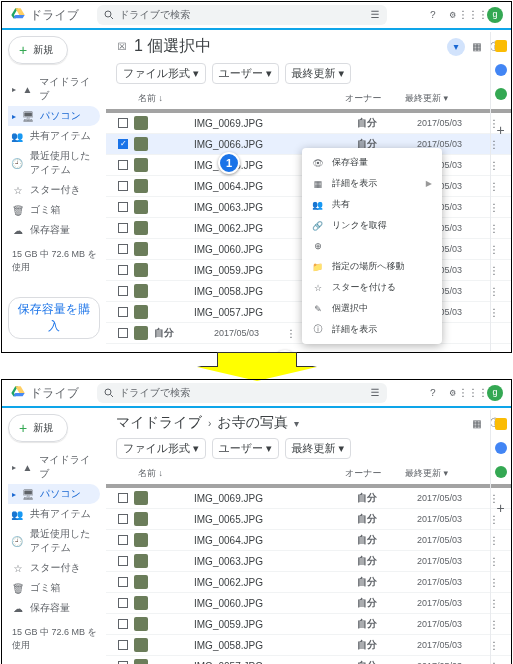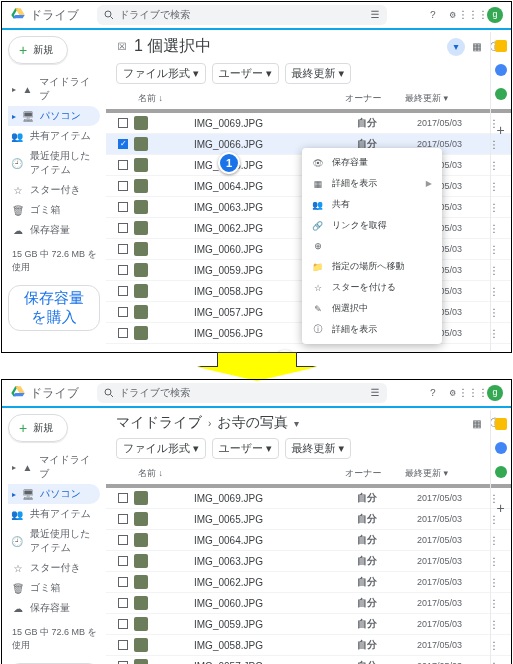--- a/index.html
+++ b/index.html
@@ -13,21 +13,21 @@
   .hicons { display:flex; gap:8px; align-items:center; color:#5f6368; }
   .avatar { width:16px; height:16px; border-radius:50%; background:#34a853; color:#fff; display:flex; align-items:center; justify-content:center; font-size:9px; }
   .body { display:flex; height:calc(100% - 28px); }
   .sidebar { width:104px; padding:6px 6px; border-right:none; }
   .newbtn { display:flex; align-items:center; gap:6px; padding:5px 10px; border:1px solid #dadce0; border-radius:14px; width:60px; color:#3c4043; margin-bottom:8px; box-shadow:0 1px 1px rgba(0,0,0,0.1);}
   .sidelist { list-style:none; color:#5f6368; }
   .sidelist li { display:flex; align-items:center; gap:6px; padding:3px 4px; cursor:pointer; }
   .sidelist li.active { background:#e8f0fe; color:#1967d2; border-radius:0 10px 10px 0; }
   .caret { font-size:8px; }
   .storage { margin-top:8px; color:#5f6368; font-size:9px; padding-left:4px;}
-  .buybtn { margin-top:11px; border:1px solid #dadce0; color:#1a73e8; border-radius:12px; padding:3px 8px; background:#fff; font-size:15px; }
+  .buybtn { margin-top:23px; border:1px solid #dadce0; color:#1a73e8; border-radius:12px; padding:3px 8px; background:#fff; font-size:12px; }
   .main { flex:1; display:flex; flex-direction:column; position:relative; }
   .toolbar { display:flex; align-items:center; padding:6px 10px; color:#3c4043; gap:6px; }
   .toolbar .title { font-size:16px; }
   .toolbar .spacer { flex:1; }
   .circlebtn { width:18px; height:18px; border-radius:50%; background:#d2e3fc; display:flex; align-items:center; justify-content:center; color:#1967d2;}
   .chips { display:flex; gap:6px; padding:0 10px 4px; }
   .chip { border:1px solid #dadce0; border-radius:4px; padding:2px 6px; color:#3c4043; display:flex; align-items:center; gap:3px; font-size:11px; }
   .colhead { display:flex; padding:4px 10px; color:#5f6368; font-size:9px; border-bottom:4px solid #a3a3a3;}
   .colhead .c1 { width:22px; }
   .colhead .c2 { flex:1; }
@@ -250,21 +250,20 @@
             <span class="name">IMG_0057.JPG</span>
             <span class="owner">自分</span>
             <span class="date">2017/05/03</span>
             <span class="more">⋮</span>
           </div>
           <div class="row">
             <span class="cb">
               <span class="cbx"></span>
             </span>
             <span class="thumb"></span>
-            <span class="name">IMG_0056.JPG</span>
             <span class="owner">自分</span>
             <span class="date">2017/05/03</span>
             <span class="more">⋮</span>
           </div>
         </div>
 
       <div class="ctxmenu" id="ctxmenu">
           <div class="mi">
             <span class="ico">👁</span>
             <span>保存容量</span>

